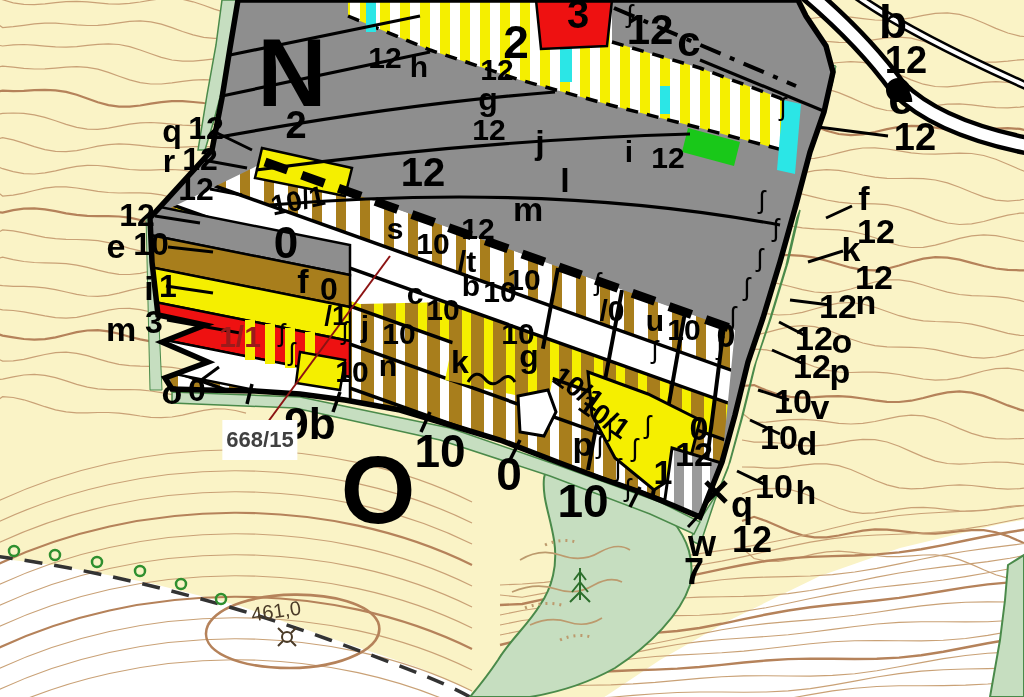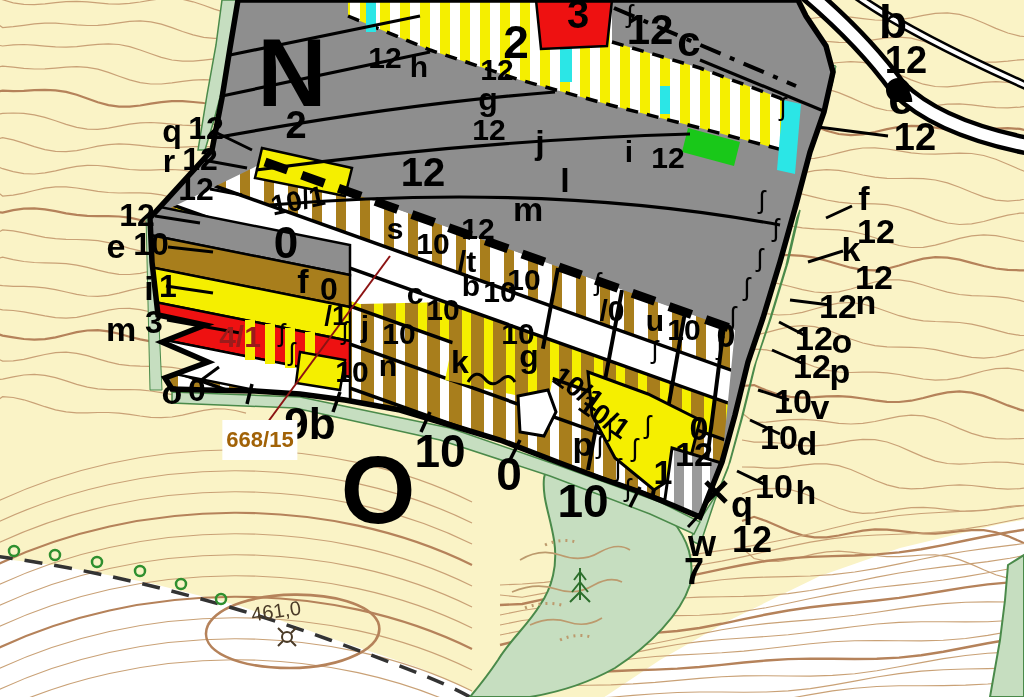--- a/index.html
+++ b/index.html
@@ -318,21 +318,21 @@
       <div class="lbl" style="left: 196px; top: 189px; font-size: 32px; transform: translate(-50%, -50%);">12</div>
       <div class="lbl" style="left: 137px; top: 215px; font-size: 32px; transform: translate(-50%, -50%);">12</div>
       <div class="lbl" style="left: 116px; top: 246px; font-size: 34px; transform: translate(-50%, -50%);">e</div>
       <div class="lbl" style="left: 151px; top: 244px; font-size: 32px; transform: translate(-50%, -50%);">10</div>
       <div class="lbl" style="left: 149px; top: 288px; font-size: 34px; transform: translate(-50%, -50%);">i</div>
       <div class="lbl" style="left: 168px; top: 286px; font-size: 32px; transform: translate(-50%, -50%);">1</div>
       <div class="lbl" style="left: 121px; top: 329px; font-size: 34px; transform: translate(-50%, -50%);">m</div>
       <div class="lbl" style="left: 154px; top: 322px; font-size: 32px; transform: translate(-50%, -50%);">3</div>
       <div class="lbl" style="left: 172px; top: 392px; font-size: 34px; transform: translate(-50%, -50%);">o</div>
       <div class="lbl" style="left: 197px; top: 390px; font-size: 32px; transform: translate(-50%, -50%);">0</div>
-      <div class="lbl" style="left: 240px; top: 337px; font-size: 30px; color: rgb(155, 27, 27); transform: translate(-50%, -50%);">4/1</div>
+      <div class="lbl" style="left: 240px; top: 337px; font-size: 30px; color: rgb(155, 27, 27); transform: translate(-50%, -50%);">1/1</div>
       <div class="lbl" style="left: 298px; top: 201px; font-size: 28px; transform: translate(-50%, -50%) rotate(-12deg);">10/1</div>
       <div class="lbl" style="left: 395px; top: 229px; font-size: 30px; transform: translate(-50%, -50%);">s</div>
       <div class="lbl" style="left: 433px; top: 244px; font-size: 30px; transform: translate(-50%, -50%);">10</div>
       <div class="lbl" style="left: 478px; top: 229px; font-size: 30px; transform: translate(-50%, -50%);">12</div>
       <div class="lbl" style="left: 286px; top: 243px; font-size: 44px; transform: translate(-50%, -50%);">0</div>
       <div class="lbl" style="left: 303px; top: 281px; font-size: 34px; transform: translate(-50%, -50%);">f</div>
       <div class="lbl" style="left: 329px; top: 289px; font-size: 32px; transform: translate(-50%, -50%);">0</div>
       <div class="lbl" style="left: 415px; top: 294px; font-size: 30px; transform: translate(-50%, -50%);">c</div>
       <div class="lbl" style="left: 443px; top: 310px; font-size: 30px; transform: translate(-50%, -50%);">10</div>
       <div class="lbl" style="left: 467px; top: 262px; font-size: 30px; transform: translate(-50%, -50%);">/t</div>
@@ -371,21 +371,21 @@
       <div class="lbl" style="left: 840px; top: 371px; font-size: 34px; transform: translate(-50%, -50%);">p</div>
       <div class="lbl" style="left: 814px; top: 338px; font-size: 34px; transform: translate(-50%, -50%);">12</div>
       <div class="lbl" style="left: 842px; top: 341px; font-size: 34px; transform: translate(-50%, -50%);">o</div>
       <div class="lbl" style="left: 838px; top: 306px; font-size: 34px; transform: translate(-50%, -50%);">12</div>
       <div class="lbl" style="left: 866px; top: 302px; font-size: 34px; transform: translate(-50%, -50%);">n</div>
       <div class="lbl" style="left: 874px; top: 277px; font-size: 34px; transform: translate(-50%, -50%);">12</div>
       <div class="lbl" style="left: 851px; top: 249px; font-size: 34px; transform: translate(-50%, -50%);">k</div>
       <div class="lbl" style="left: 876px; top: 231px; font-size: 34px; transform: translate(-50%, -50%);">12</div>
       <div class="lbl" style="left: 864px; top: 198px; font-size: 34px; transform: translate(-50%, -50%);">f</div>
       <div class="lbl" style="left: 310px; top: 424px; font-size: 44px; transform: translate(-50%, -50%);">9b</div>
-      <div class="lbl" style="left: 260px; top: 440px; font-size: 22px; color: #a16207; background: rgb(255, 255, 255); padding: 9px 4px; transform: translate(-50%, -50%);">668/15</div>
+      <div class="lbl" style="left: 260px; top: 440px; font-size: 22px; color: #404040; background: rgb(255, 255, 255); padding: 9px 4px; transform: translate(-50%, -50%);">668/15</div>
       <div class="lbl" style="left: 440px; top: 451px; font-size: 46px; transform: translate(-50%, -50%);">10</div>
       <div class="lbl" style="left: 509px; top: 474px; font-size: 46px; transform: translate(-50%, -50%);">0</div>
       <div class="lbl" style="left: 583px; top: 501px; font-size: 46px; transform: translate(-50%, -50%);">10</div>
       <div class="lbl" style="left: 276px; top: 611px; font-size: 20px; color: rgb(74, 59, 40); font-weight: 400; transform: translate(-50%, -50%) rotate(-8deg);">461,0</div>
       <div class="spring" style="left: 630px; top: 14px;">ʃ</div>
       <div class="spring" style="left: 783px; top: 107px;">ʃ</div>
       <div class="spring" style="left: 762px; top: 200px;">ʃ</div>
       <div class="spring" style="left: 776px; top: 228px;">ʃ</div>
       <div class="spring" style="left: 760px; top: 258px;">ʃ</div>
       <div class="spring" style="left: 747px; top: 287px;">ʃ</div>

